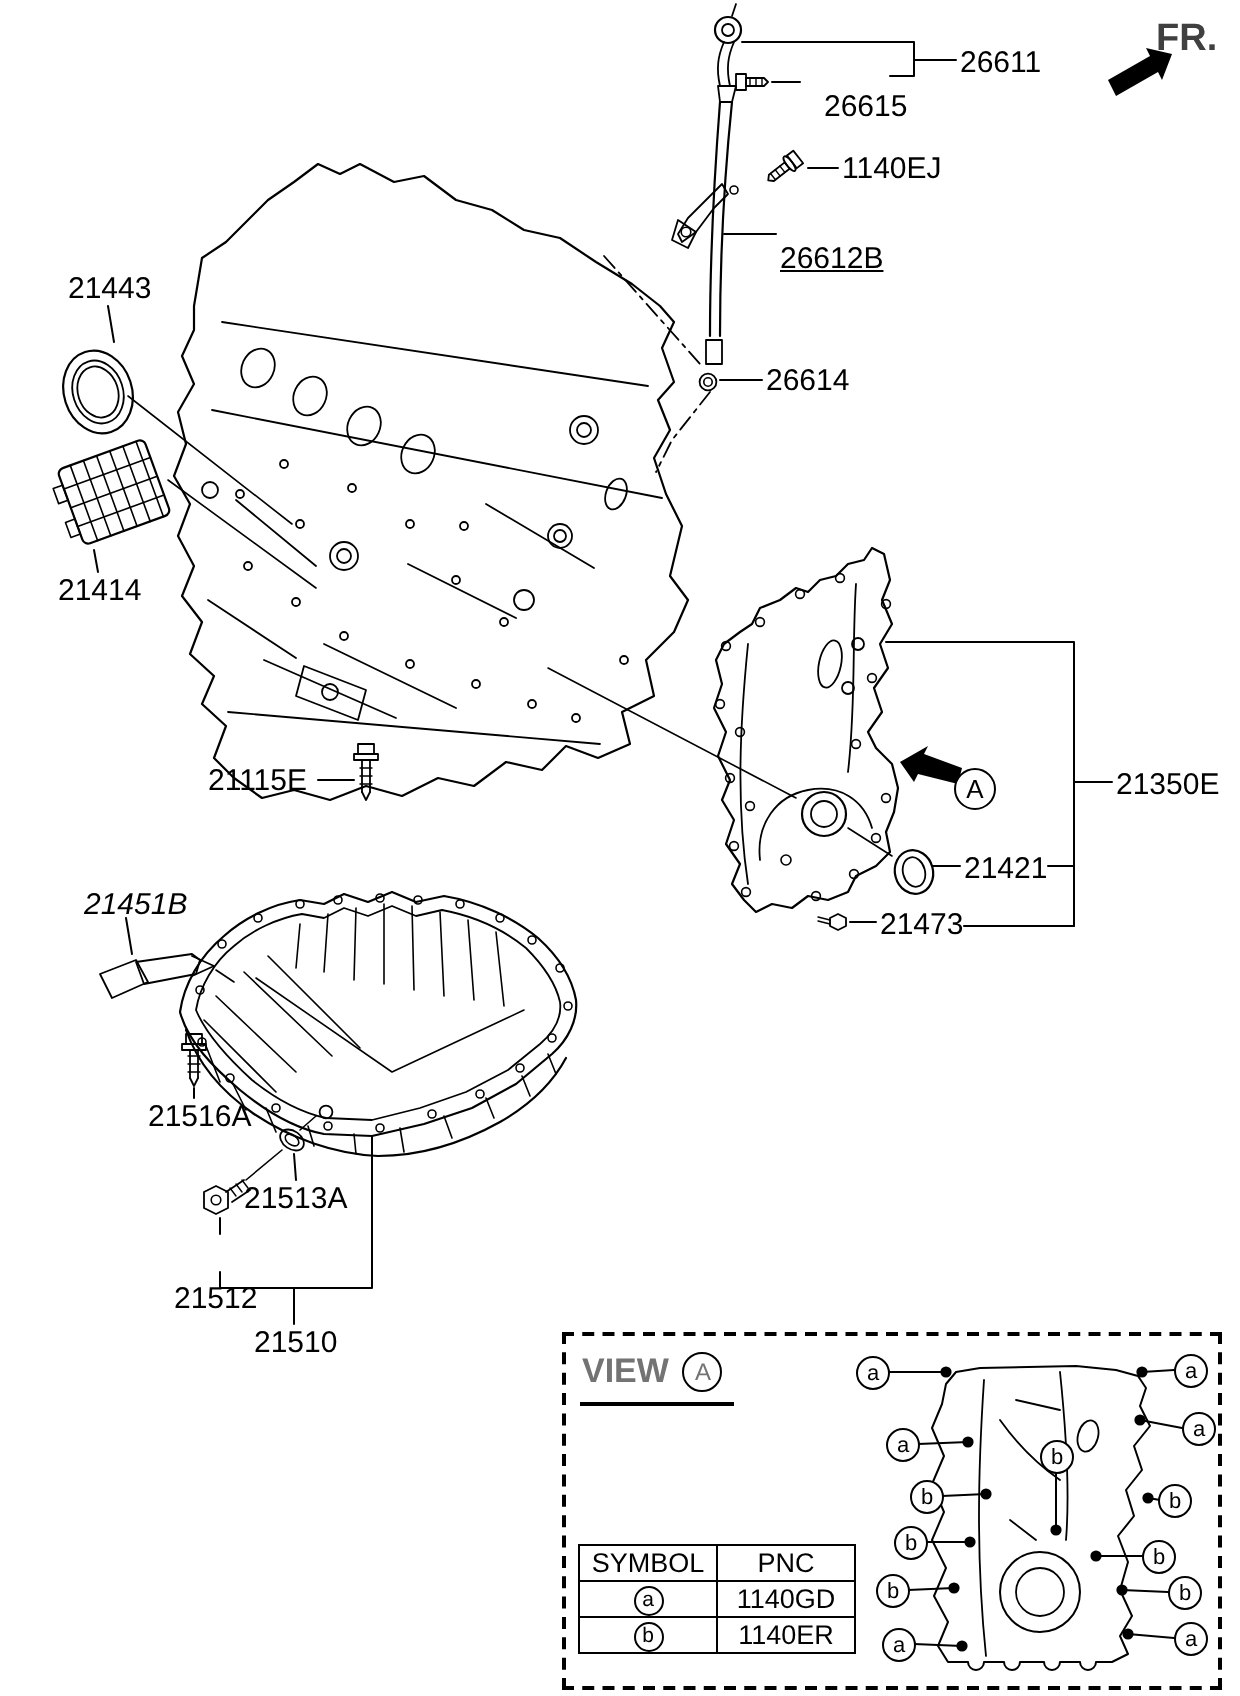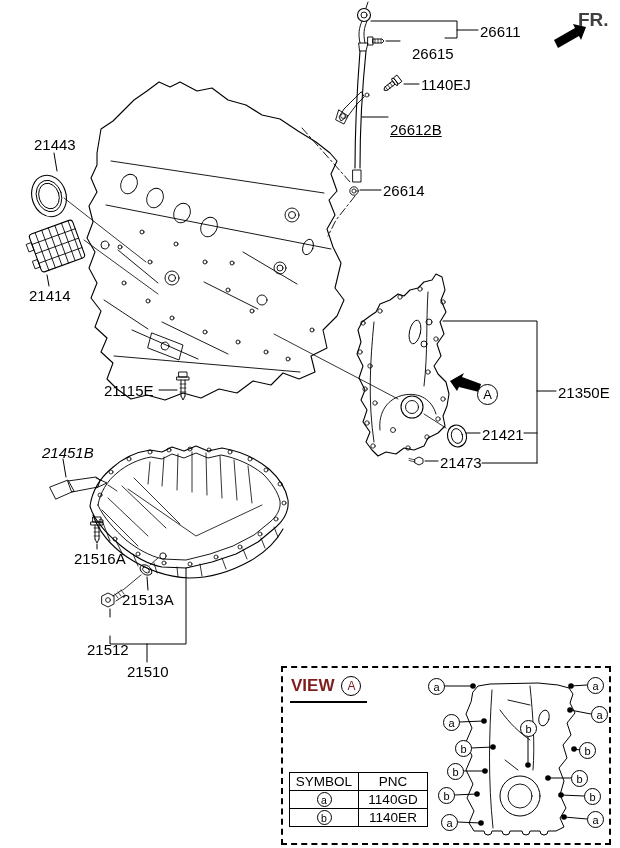--- a/index.html
+++ b/index.html
@@ -10,21 +10,21 @@
   .lbl-fr{position:absolute;font-size:19px;font-weight:bold;line-height:1;color:#404040;}
   .circ-ref{position:absolute;box-sizing:border-box;width:21px;height:21px;border:1.7px solid #000;
             border-radius:50%;background:#fff;display:flex;align-items:center;justify-content:center;
             font-size:13px;color:#000;}
   .callout{position:absolute;box-sizing:border-box;width:17px;height:17px;border:1.4px solid #000;
            border-radius:50%;background:#fff;display:flex;align-items:center;justify-content:center;
            font-size:11px;color:#000;z-index:3;}
   .viewbox{position:absolute;left:281px;top:666px;width:330px;height:179px;box-sizing:border-box;
            border:2px dashed #000;}
   .view-title{position:absolute;left:291px;top:676px;display:flex;align-items:center;gap:7px;
-              font-size:17px;font-weight:bold;color:#7f1d1d;}
+              font-size:17px;font-weight:bold;color:#737373;}
   .view-title .tcirc{box-sizing:border-box;width:20px;height:20px;border:1.7px solid #000;border-radius:50%;
               display:flex;align-items:center;justify-content:center;font-size:12px;font-weight:normal;}
   .view-underline{position:absolute;left:290px;top:701px;width:77px;border-top:2px solid #000;}
   table.sym{position:absolute;left:289px;top:772px;border-collapse:collapse;background:#fff;z-index:2;}
   table.sym th,table.sym td{border:1.6px solid #000;width:68px;height:17px;padding:0;margin:0;
            text-align:center;vertical-align:middle;font-size:13.5px;font-weight:normal;color:#000;}
   .sym-circ{display:inline-flex;box-sizing:border-box;width:15px;height:15px;border:1.3px solid #000;
             border-radius:50%;align-items:center;justify-content:center;font-size:10.5px;}
 </style>
 </head>

